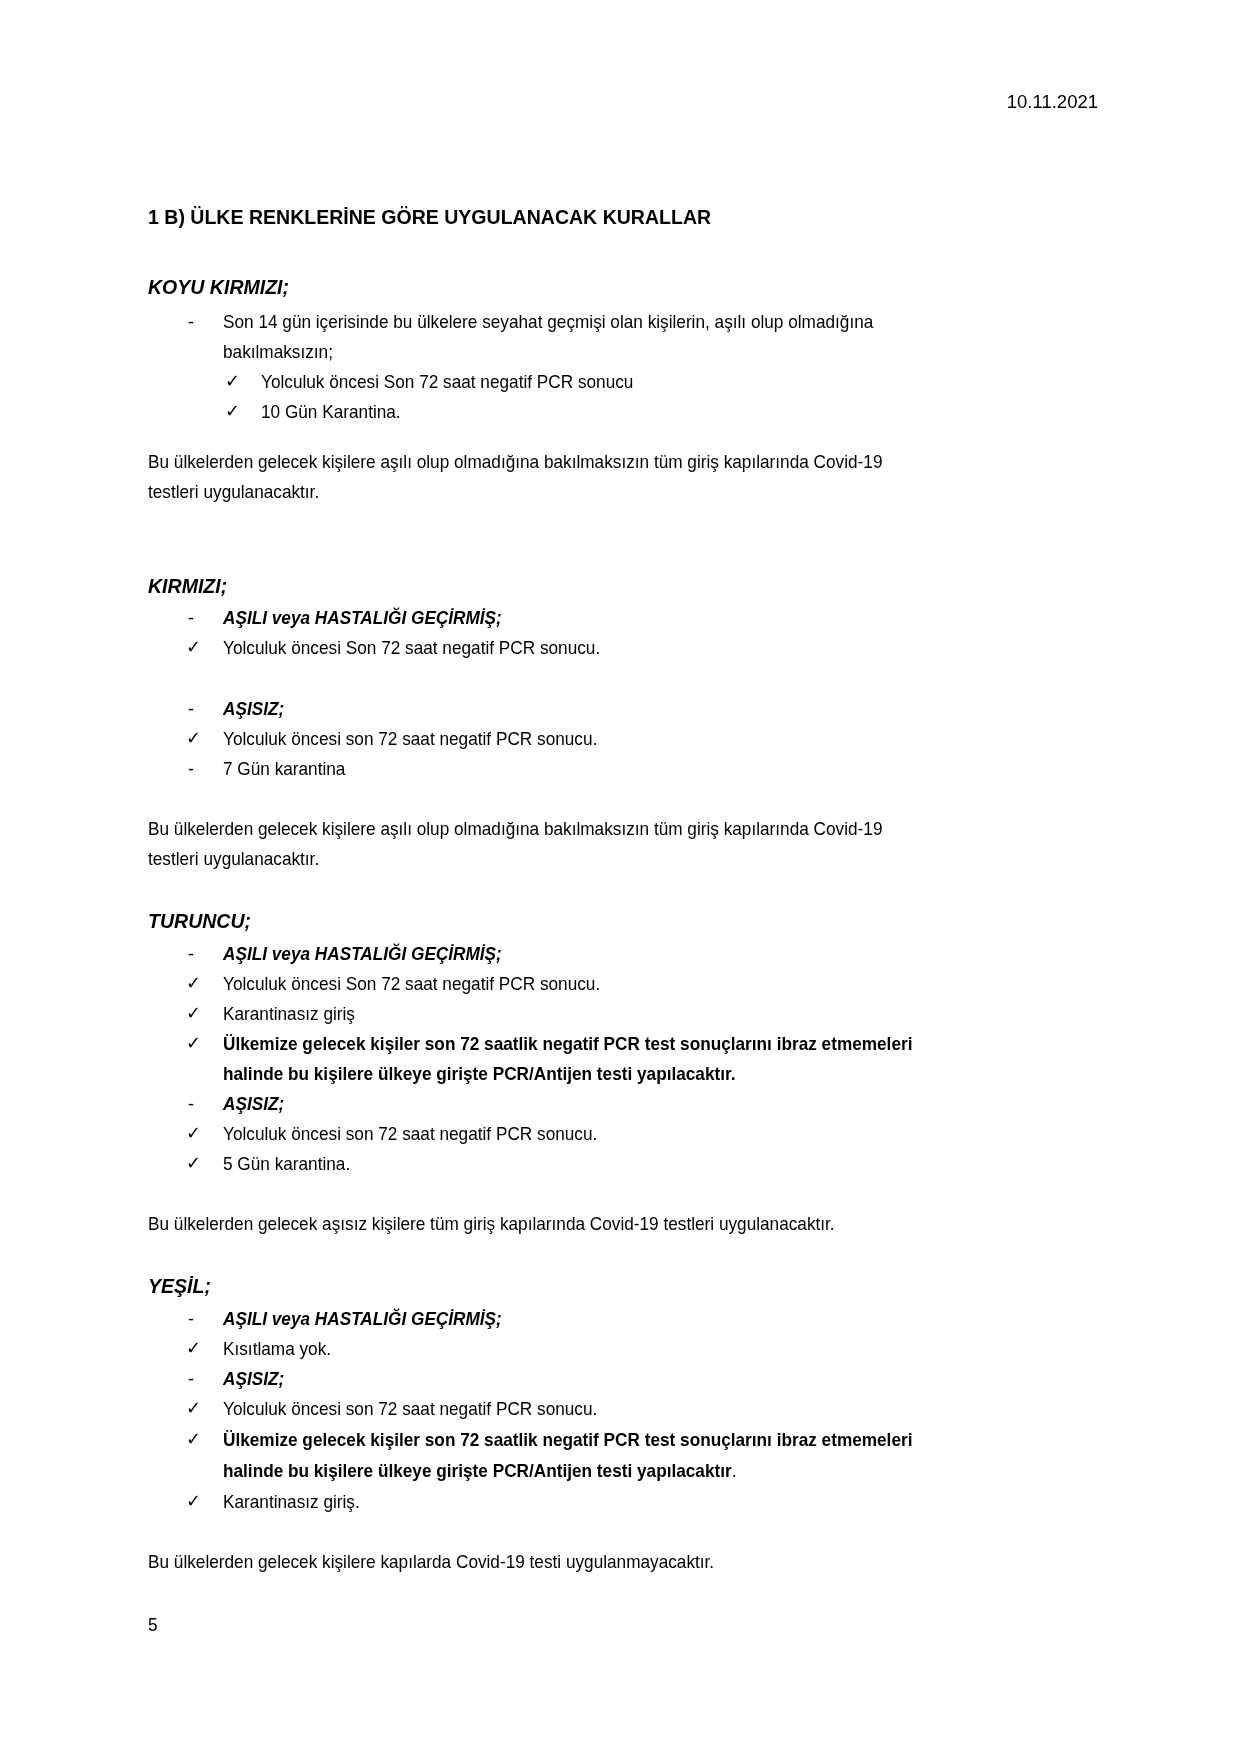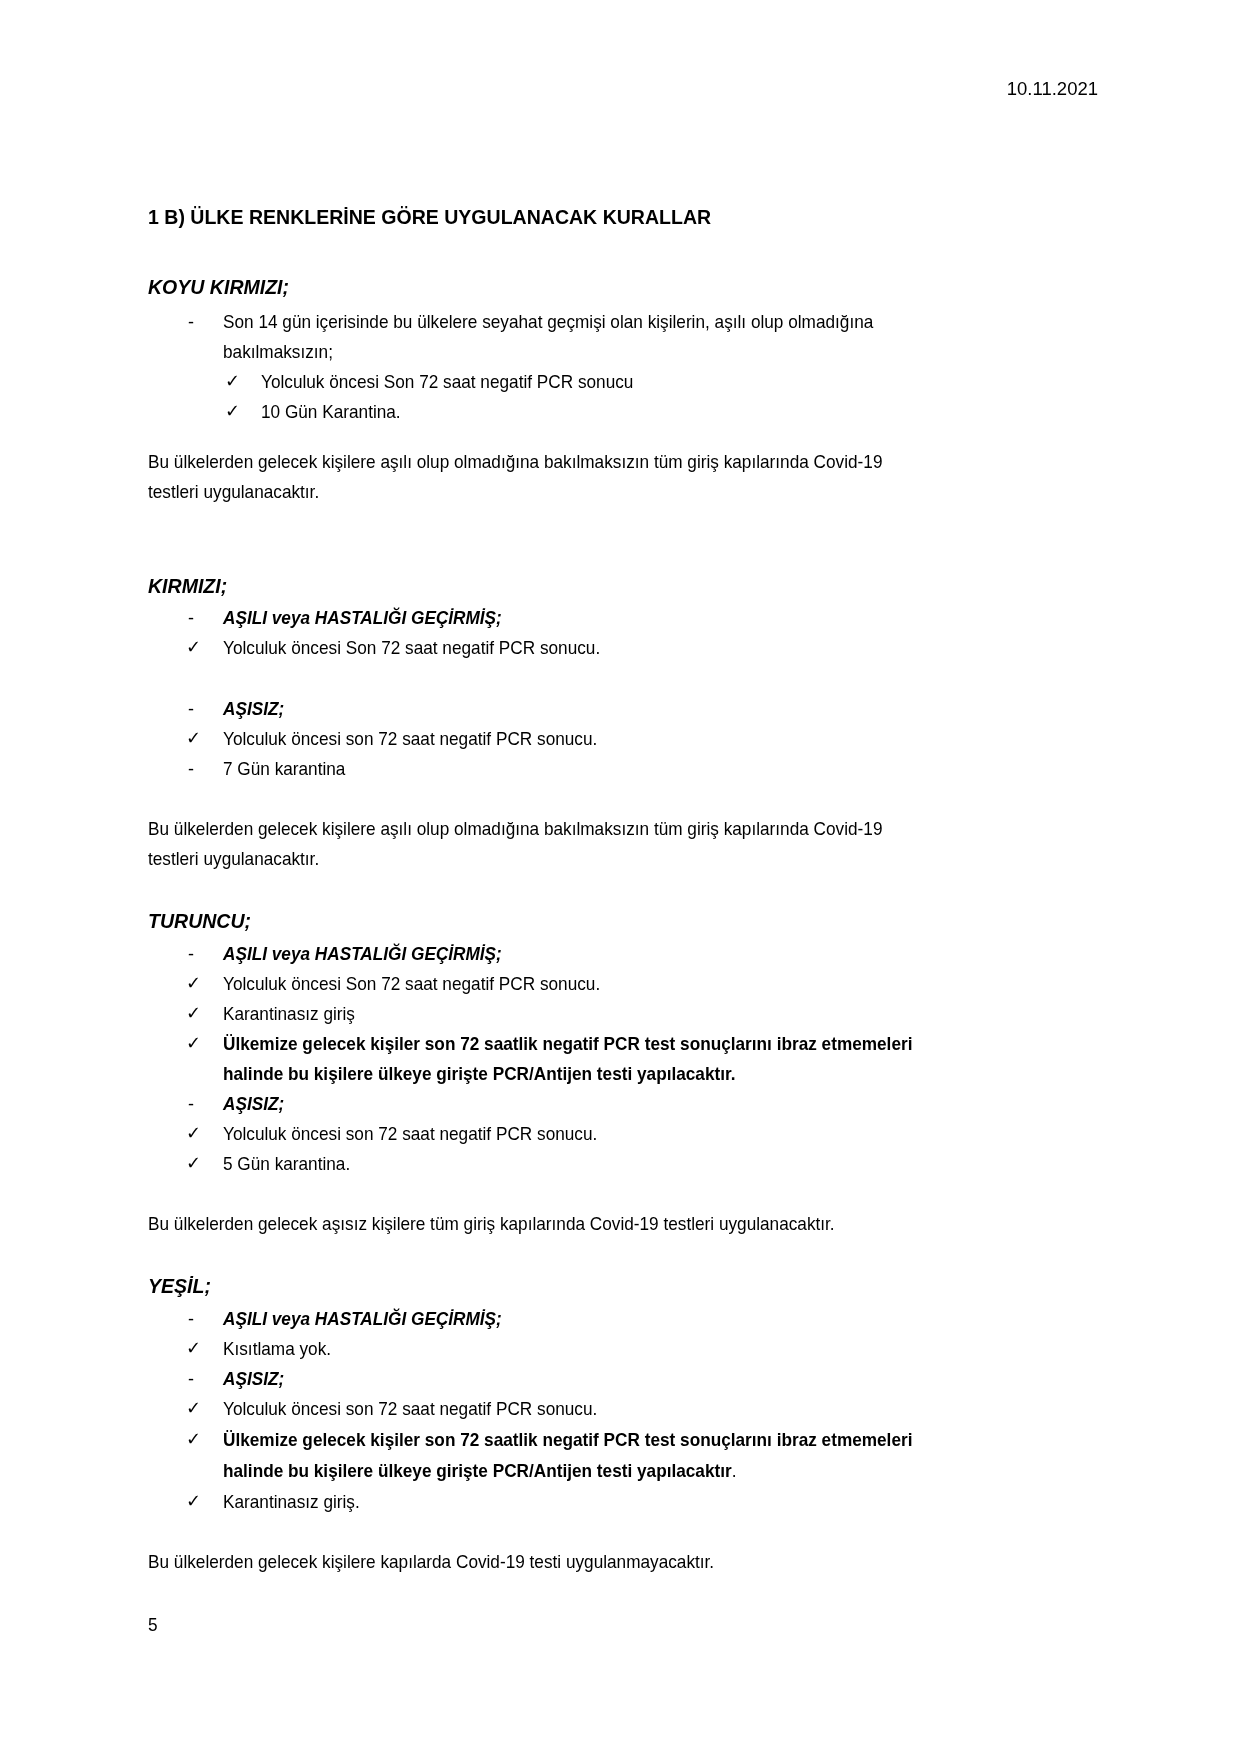--- a/index.html
+++ b/index.html
@@ -1,19 +1,19 @@
 <!DOCTYPE html>
 <html><head>
 <meta charset="utf-8">
 <style>
   html, body { margin: 0; padding: 0; background: #ffffff; }
   body { width: 1240px; height: 1754px; position: relative; overflow: hidden;
          font-family: "Liberation Sans", sans-serif; color: #000; }
   .line { position: absolute; font-size: 18.5px; line-height: 22px; white-space: nowrap; transform: scaleX(0.93); transform-origin: left center; }
-  .date { right: 142px; top: 78px; transform: none; text-align: right; }
+  .date { right: 142px; top: 91px; transform: none; text-align: right; }
   .title { font-weight: bold; font-size: 21px; }
   .section-h { font-weight: bold; font-style: italic; font-size: 21px; }
   .sub-h { font-weight: bold; font-style: italic; }
   .bold { font-weight: bold; }
   .marker { position: absolute; font-size: 18px; line-height: 22px; }
   .pagenum { }
 </style>
 </head>
 <body>
 

